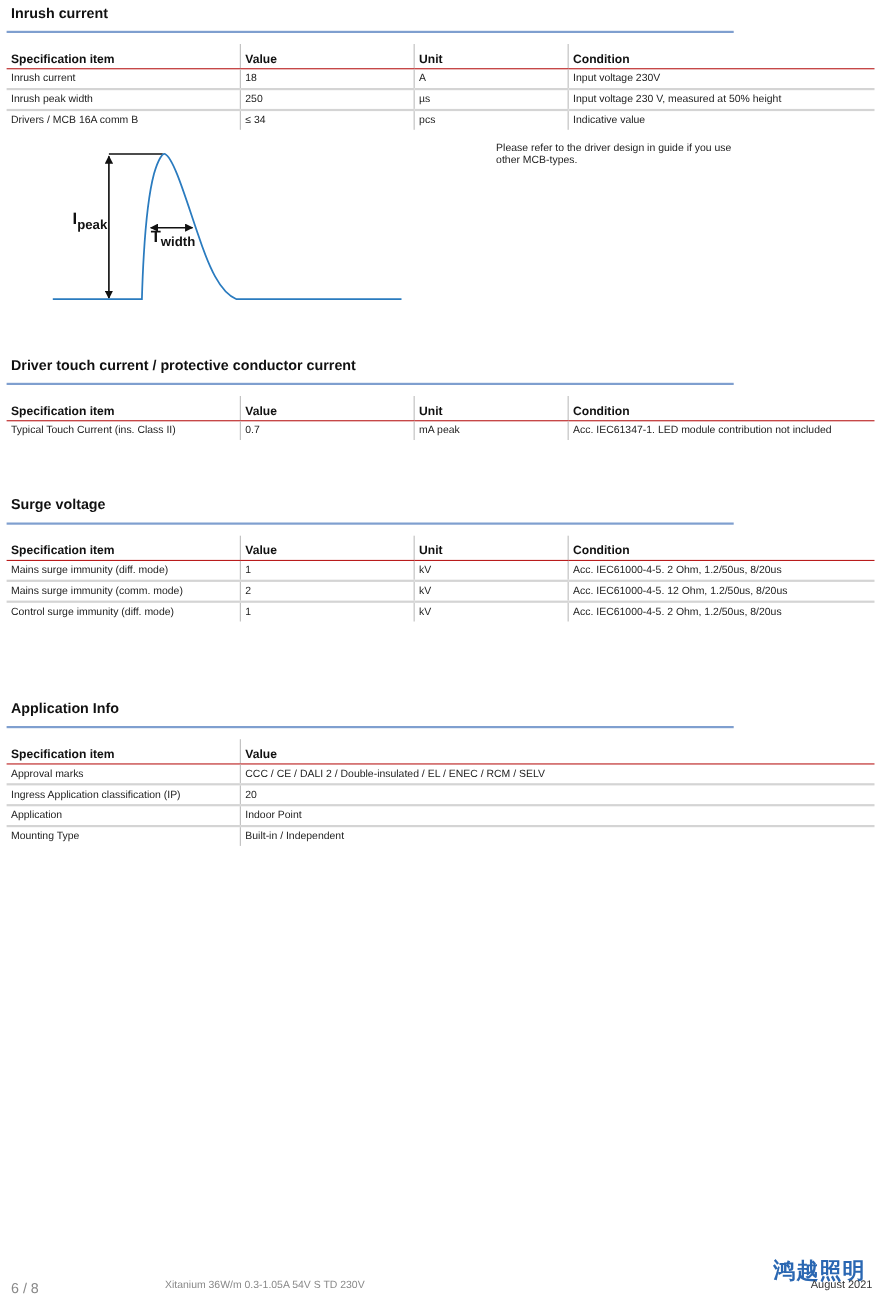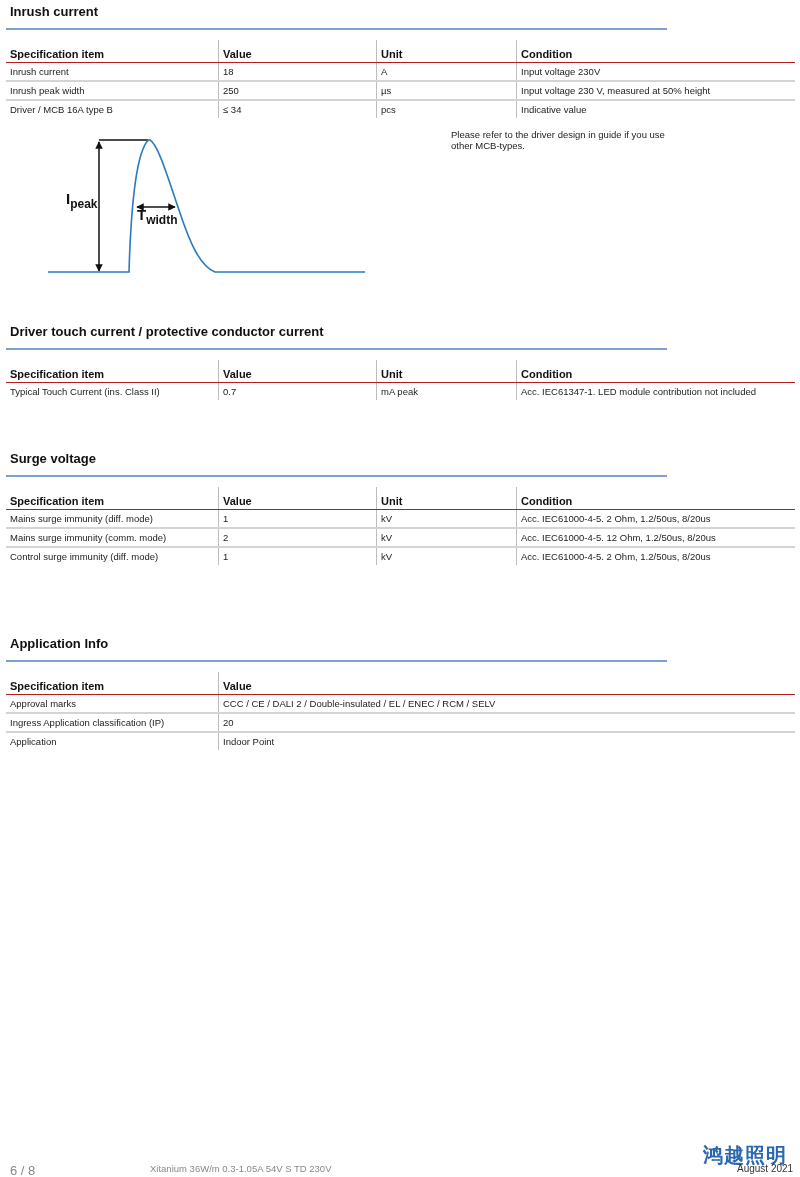--- a/index.html
+++ b/index.html
@@ -60,21 +60,21 @@
         <td>A</td>
         <td>Input voltage 230V</td>
       </tr>
       <tr>
         <td>Inrush peak width</td>
         <td>250</td>
         <td>µs</td>
         <td>Input voltage 230 V, measured at 50% height</td>
       </tr>
       <tr>
-        <td>Driver / MCB 16A type B</td>
+        <td>Drivers / MCB 16A comm B</td>
         <td>≤ 34</td>
         <td>pcs</td>
         <td>Indicative value</td>
       </tr>
     </tbody>
   </table>
   <div class="note">Please refer to the driver design in guide if you use other MCB-types.</div>
 
   <svg class="diagram" width="340" height="150" viewBox="0 0 340 150">
     <defs>
@@ -165,20 +165,24 @@
         <td>CCC / CE / DALI 2 / Double-insulated / EL / ENEC / RCM / SELV</td>
       </tr>
       <tr>
         <td>Ingress Application classification (IP)</td>
         <td>20</td>
       </tr>
       <tr>
         <td>Application</td>
         <td>Indoor Point</td>
       </tr>
+      <tr>
+        <td>Mounting Type</td>
+        <td>Built-in / Independent</td>
+      </tr>
     </tbody>
   </table>
 </div>
 
 <div class="footer-page">6 / 8</div>
 <div class="footer-product">Xitanium 36W/m 0.3-1.05A 54V S TD 230V</div>
 <div class="watermark">鸿越照明</div>
 <div class="footer-date">August 2021</div>
 
 </body></html>

